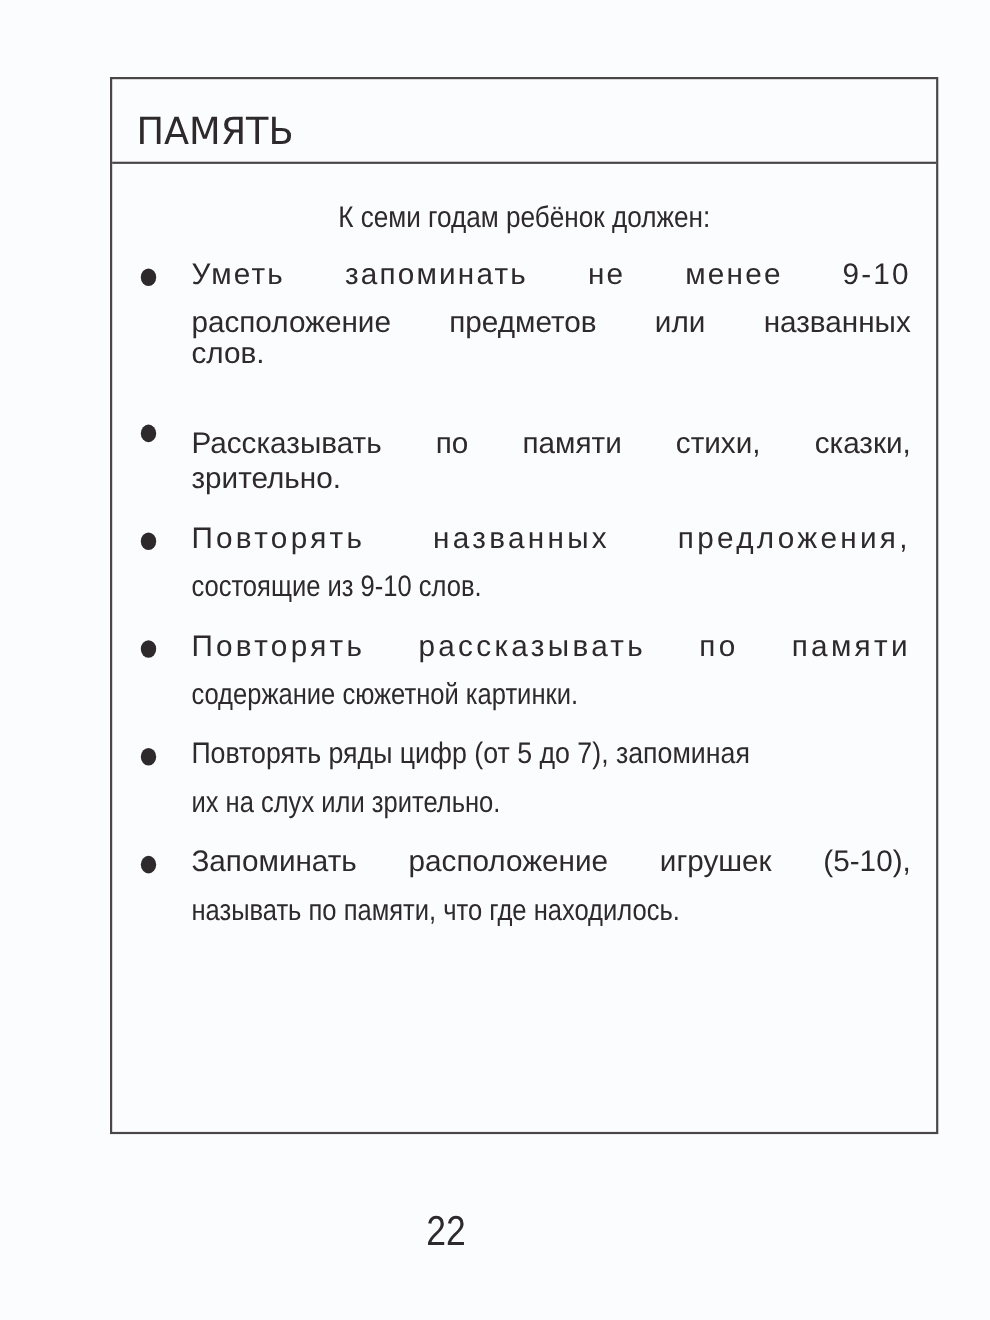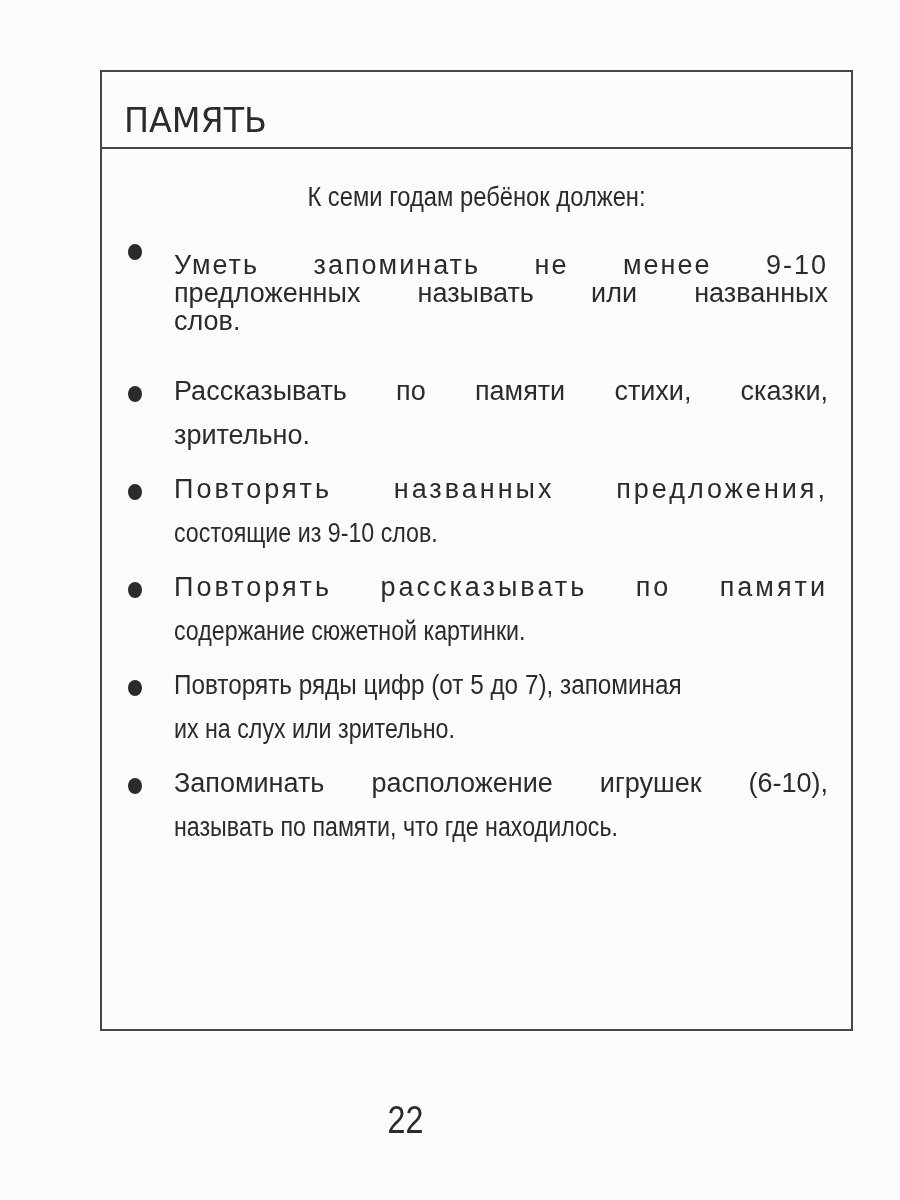--- a/index.html
+++ b/index.html
@@ -105,28 +105,28 @@
 
 <div class="frame">
   <div class="header">
     <div class="title">ПАМЯТЬ</div>
   </div>
 
   <div class="intro">К семи годам ребёнок должен:</div>
 
   <div class="item" style="top:156px;">
     <span class="bullet" style="top:16px;"></span>
-    <div class="line justify" style="top:4px; letter-spacing:2px;margin-top:16px;">Уметь запоминать не менее 9-10</div>
-    <div class="line justify" style="top:48px;">предложенных называть или названных</div>
+    <div class="line justify" style="top:4px; letter-spacing:2px;">Уметь запоминать не менее 9-10</div>
+    <div class="line justify" style="top:48px;">расположение предметов или названных</div>
     <div class="line" style="top:76px;">слов.</div>
   </div>
 
   <div class="item" style="top:298px;">
     <span class="bullet" style="top:16px;"></span>
-    <div class="line justify" style="top:4px;">Рассказывать по памяти стихи, сказки,</div>
+    <div class="line justify" style="top:16px;">Рассказывать по памяти стихи, сказки,</div>
     <div class="line" style="top:48px;">зрительно.</div>
   </div>
 
   <div class="item" style="top:396px;">
     <span class="bullet" style="top:16px;"></span>
     <div class="line justify" style="top:4px; letter-spacing:3px;">Повторять названных предложения,</div>
     <div class="line tight" style="top:48px; transform:scaleX(0.86);">состоящие из 9-10 слов.</div>
   </div>
 
   <div class="item" style="top:494px;">
@@ -136,18 +136,18 @@
   </div>
 
   <div class="item" style="top:592px;">
     <span class="bullet" style="top:16px;"></span>
     <div class="line tight" style="top:4px; transform:scaleX(0.9);">Повторять ряды цифр (от 5 до 7), запоминая</div>
     <div class="line tight" style="top:48px; transform:scaleX(0.86);">их на слух или зрительно.</div>
   </div>
 
   <div class="item" style="top:690px;">
     <span class="bullet" style="top:16px;"></span>
-    <div class="line justify" style="top:4px;">Запоминать расположение игрушек (6-10),</div>
+    <div class="line justify" style="top:4px;">Запоминать расположение игрушек (5-10),</div>
     <div class="line tight" style="top:48px; transform:scaleX(0.86);">называть по памяти, что где находилось.</div>
   </div>
 </div>
 
 <div class="page-number">22</div>
 
 </body></html>

